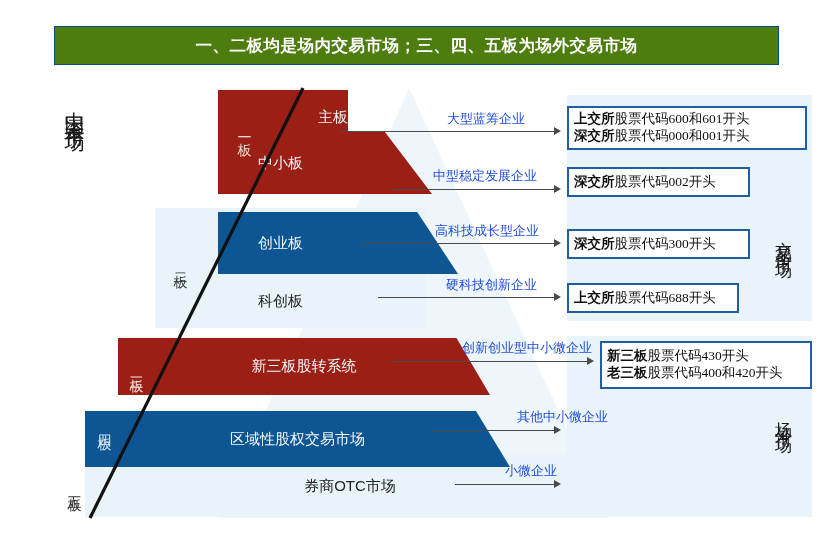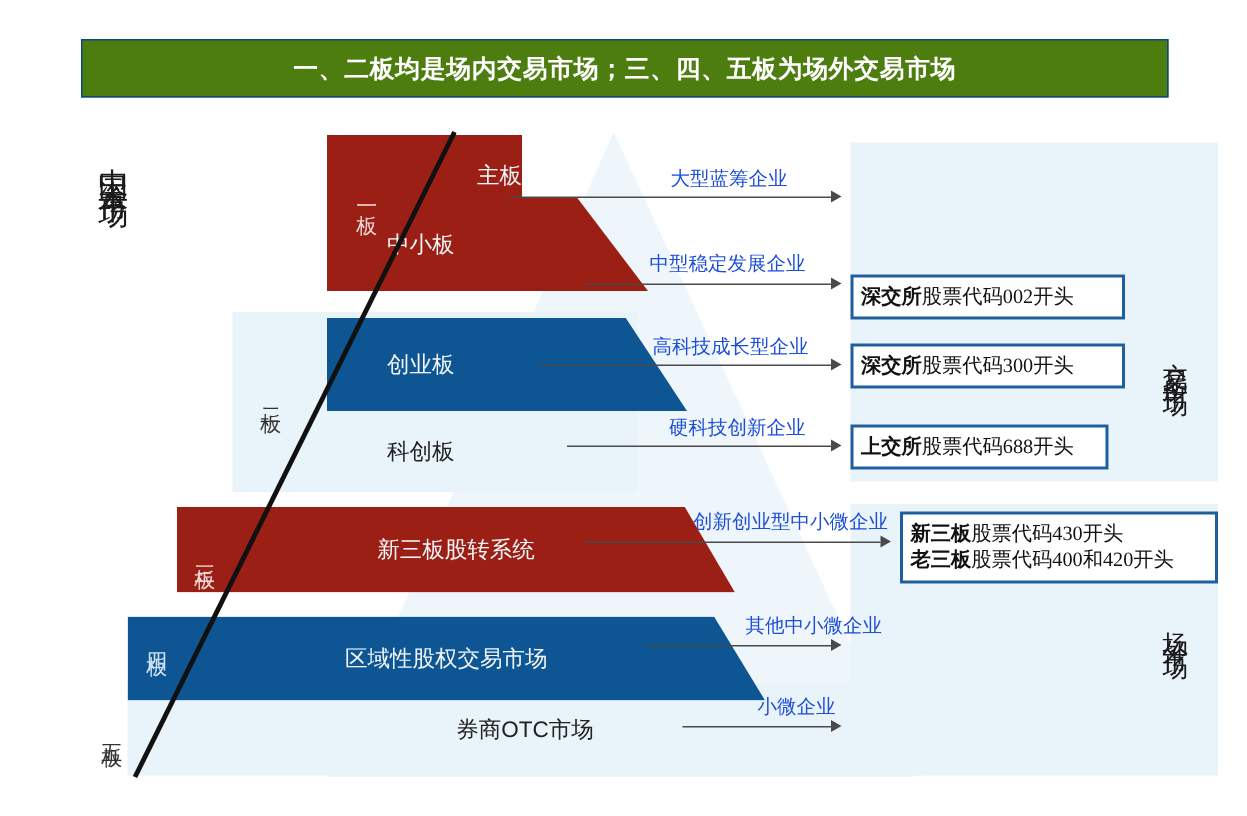--- a/index.html
+++ b/index.html
@@ -131,21 +131,21 @@
     display:flex;flex-direction:column;justify-content:center;
     padding:3px 5px;box-sizing:border-box;
   }
   .code-box .line{
     font-size:13.5px;color:#111111;white-space:nowrap;line-height:1.25;
     font-family:"Liberation Serif","DejaVu Serif",serif;
   }
   .code-box .line b{font-weight:bold;}
 
   #box-main{left:567px;top:106px;width:240px;height:44px;}
-  #box-sme{left:567px;top:183px;width:183px;height:30px;}
+  #box-sme{left:567px;top:167px;width:183px;height:30px;}
   #box-gem{left:567px;top:229px;width:183px;height:30px;}
   #box-star{left:567px;top:283px;width:172px;height:30px;}
   #box-neeq{left:600px;top:341px;width:212px;height:48px;}
 
   .z1{z-index:1;} .z3{z-index:3;} .z5{z-index:5;} .z7{z-index:7;} .z8{z-index:8;}
 </style>
 </head>
 <body>
 
 <div id="stage">
@@ -232,31 +232,35 @@
     <div class="arrow-head" style="left:554px;top:293px;"></div>
   </div>
 
   <div class="arrow-group z7">
     <div class="arrow-label" style="left:462px;top:339px;">创新创业型中小微企业</div>
     <div class="arrow-line" style="left:390px;top:361px;width:197px;"></div>
     <div class="arrow-head" style="left:587px;top:357px;"></div>
   </div>
 
   <div class="arrow-group z7">
-    <div class="arrow-label" style="left:497px;top:408px;">其他中小微企业</div>
+    <div class="arrow-label" style="left:517px;top:408px;">其他中小微企业</div>
     <div class="arrow-line" style="left:430px;top:430px;width:124px;"></div>
     <div class="arrow-head" style="left:554px;top:426px;"></div>
   </div>
 
   <div class="arrow-group z7">
     <div class="arrow-label" style="left:505px;top:462px;">小微企业</div>
     <div class="arrow-line" style="left:455px;top:484px;width:99px;"></div>
     <div class="arrow-head" style="left:554px;top:480px;"></div>
   </div>
 
+  <div class="code-box z7" id="box-main">
+    <div class="line"><b>上交所</b><span>股票代码600和601开头</span></div>
+    <div class="line"><b>深交所</b><span>股票代码000和001开头</span></div>
+  </div>
 
   <div class="code-box z7" id="box-sme">
     <div class="line"><b>深交所</b><span>股票代码002开头</span></div>
   </div>
 
   <div class="code-box z7" id="box-gem">
     <div class="line"><b>深交所</b><span>股票代码300开头</span></div>
   </div>
 
   <div class="code-box z7" id="box-star">

